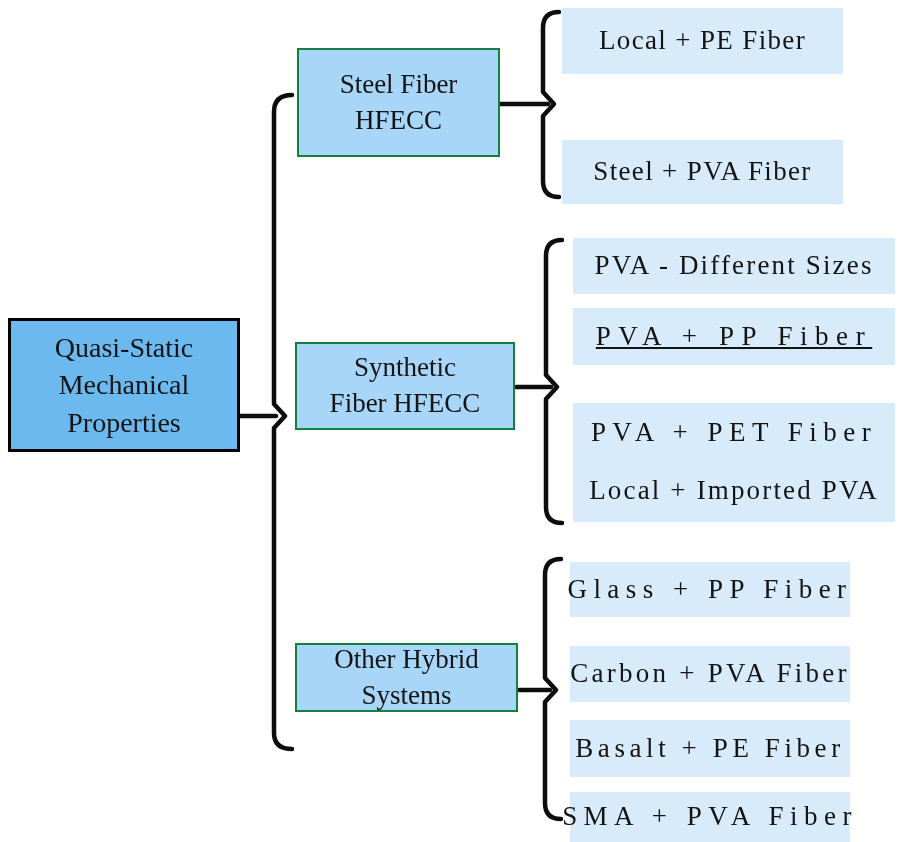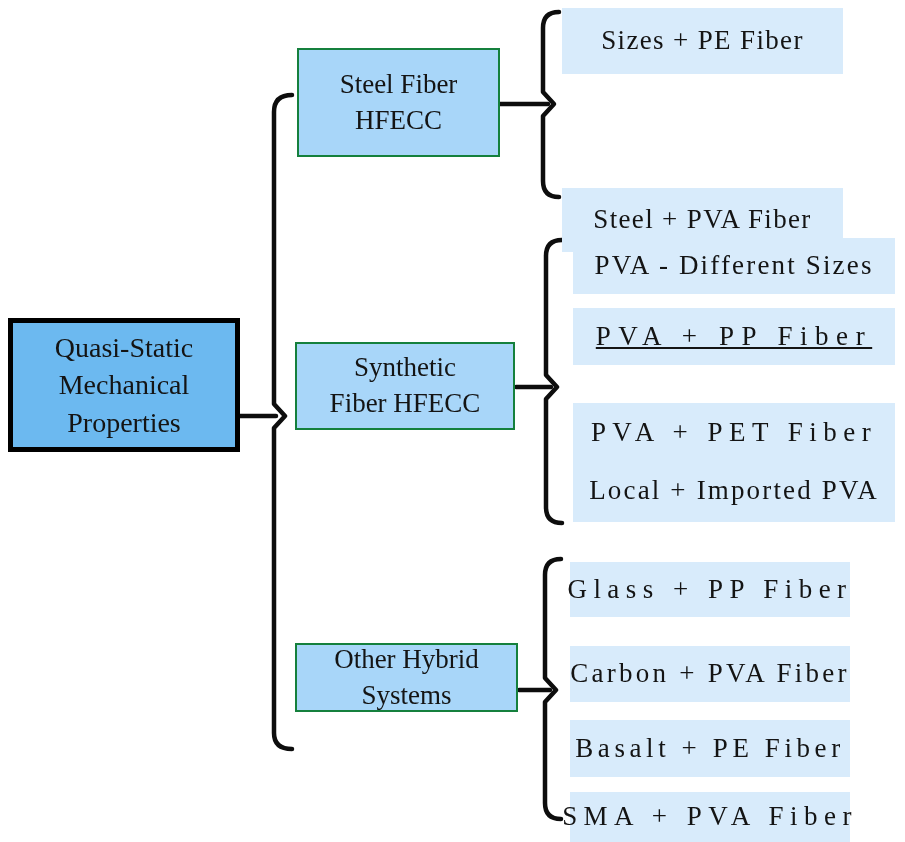--- a/index.html
+++ b/index.html
@@ -29,21 +29,21 @@
     position: absolute;
     display: flex;
     align-items: center;
     justify-content: center;
     text-align: center;
     box-sizing: border-box;
   }
   .root {
     left: 8px; top: 318px; width: 232px; height: 134px;
     background: #6cb9f0;
-    border: 5px solid #000000;
+    border: 3px solid #000000;
     font-size: 28px;
     line-height: 1.33;
     padding: 0 14px;
   }
   .branch {
     background: #a8d6f9;
     border: 2px solid #15803d;
     font-size: 27px;
     line-height: 1.32;
     padding: 0 26px;
@@ -53,21 +53,21 @@
   .b3 { left: 295px; top: 643px; width: 223px; height: 69px; }
   .leaf {
     background: #d8ebfb;
     font-size: 27px;
     line-height: 1.1;
     white-space: nowrap;
   }
   
   .g1 { left: 562px; width: 281px; }
   .l10 { top: 8px;   height: 66px; }
-  .l11 { top: 140px; height: 64px; margin-top: 48px; }
+  .l11 { top: 140px; height: 64px; }
   
   .g2 { left: 573px; width: 322px; }
   .l20 { top: 238px; height: 56px; }
   .l21 { top: 308px; height: 57px; text-decoration: underline; }
   .l22 { top: 395px; height: 59px; margin-top: 8px; }
   .l23 { top: 460px; height: 62px; }
   
   .g3 { left: 570px; width: 280px; }
   .l30 { top: 562px; height: 55px; }
   .l31 { top: 646px; height: 56px; }
@@ -109,21 +109,21 @@
     <span>Steel Fiber HFECC</span>
   </div>
   <div class="node branch b2">
     <span>Synthetic Fiber HFECC</span>
   </div>
   <div class="node branch b3">
     <span>Other Hybrid Systems</span>
   </div>
 
   <div class="node leaf g1 l10 sp1">
-    <span>Sizes + PE Fiber</span>
+    <span>Local + PE Fiber</span>
   </div>
   <div class="node leaf g1 l11 sp1">
     <span>Steel + PVA Fiber</span>
   </div>
 
   <div class="node leaf g2 l20 sp2">
     <span>PVA - Different Sizes</span>
   </div>
   <div class="node leaf g2 l21 sp6">
     <span>PVA + PP Fiber</span>

